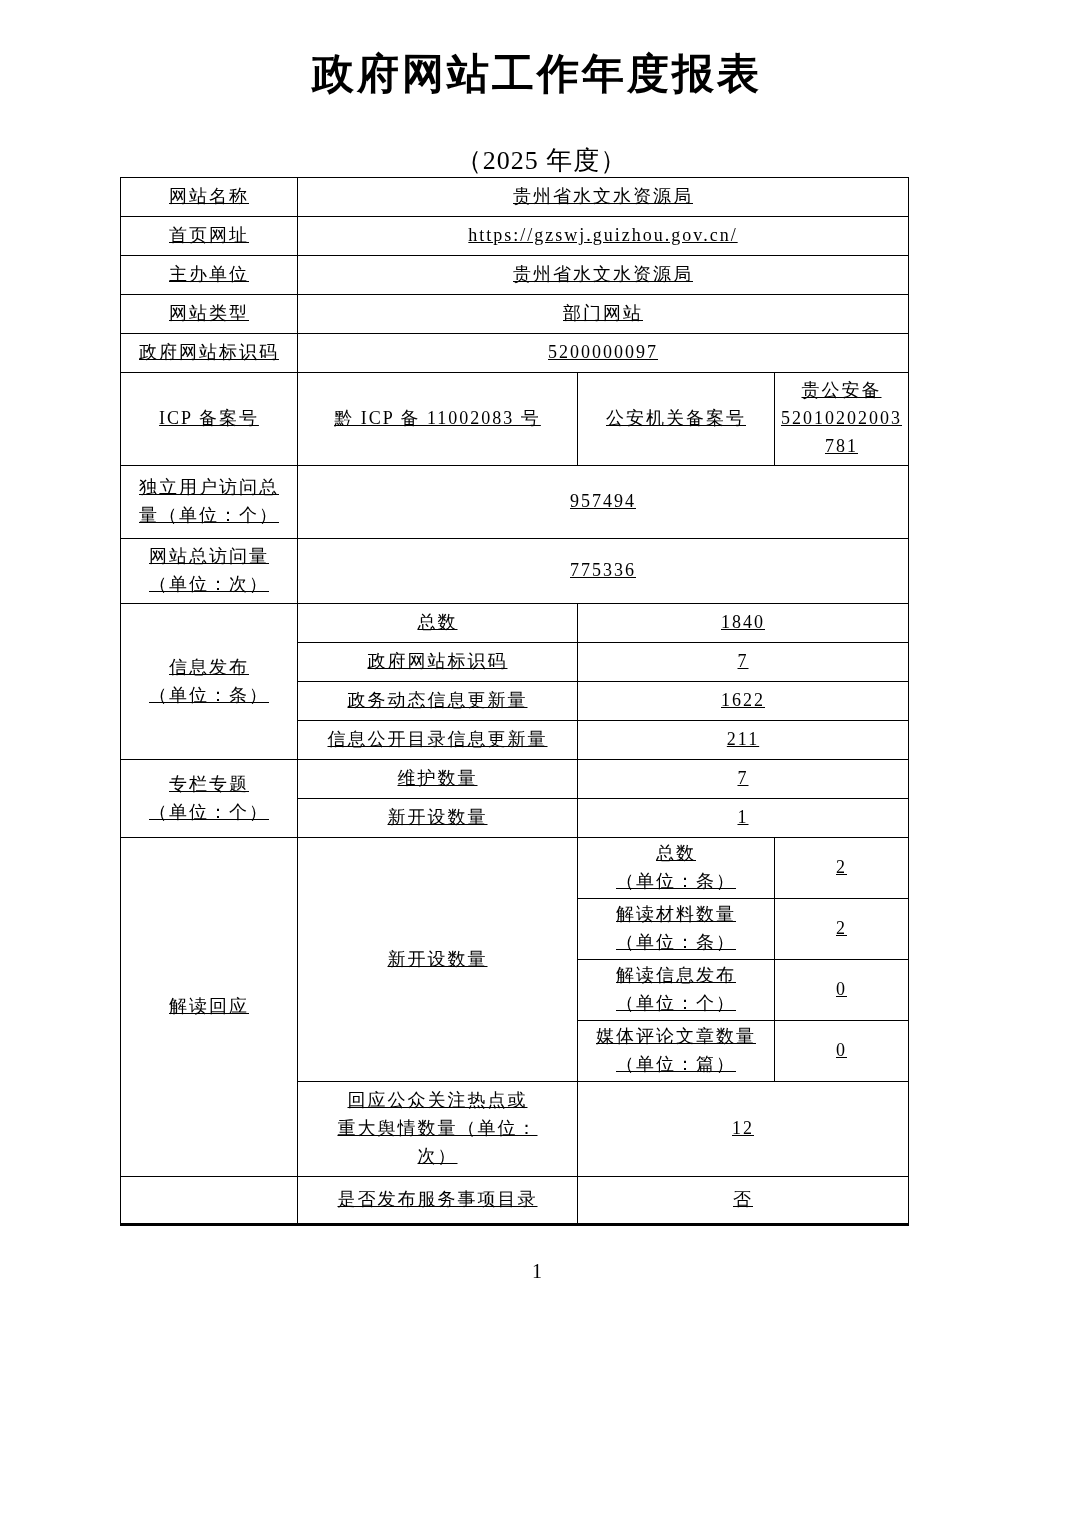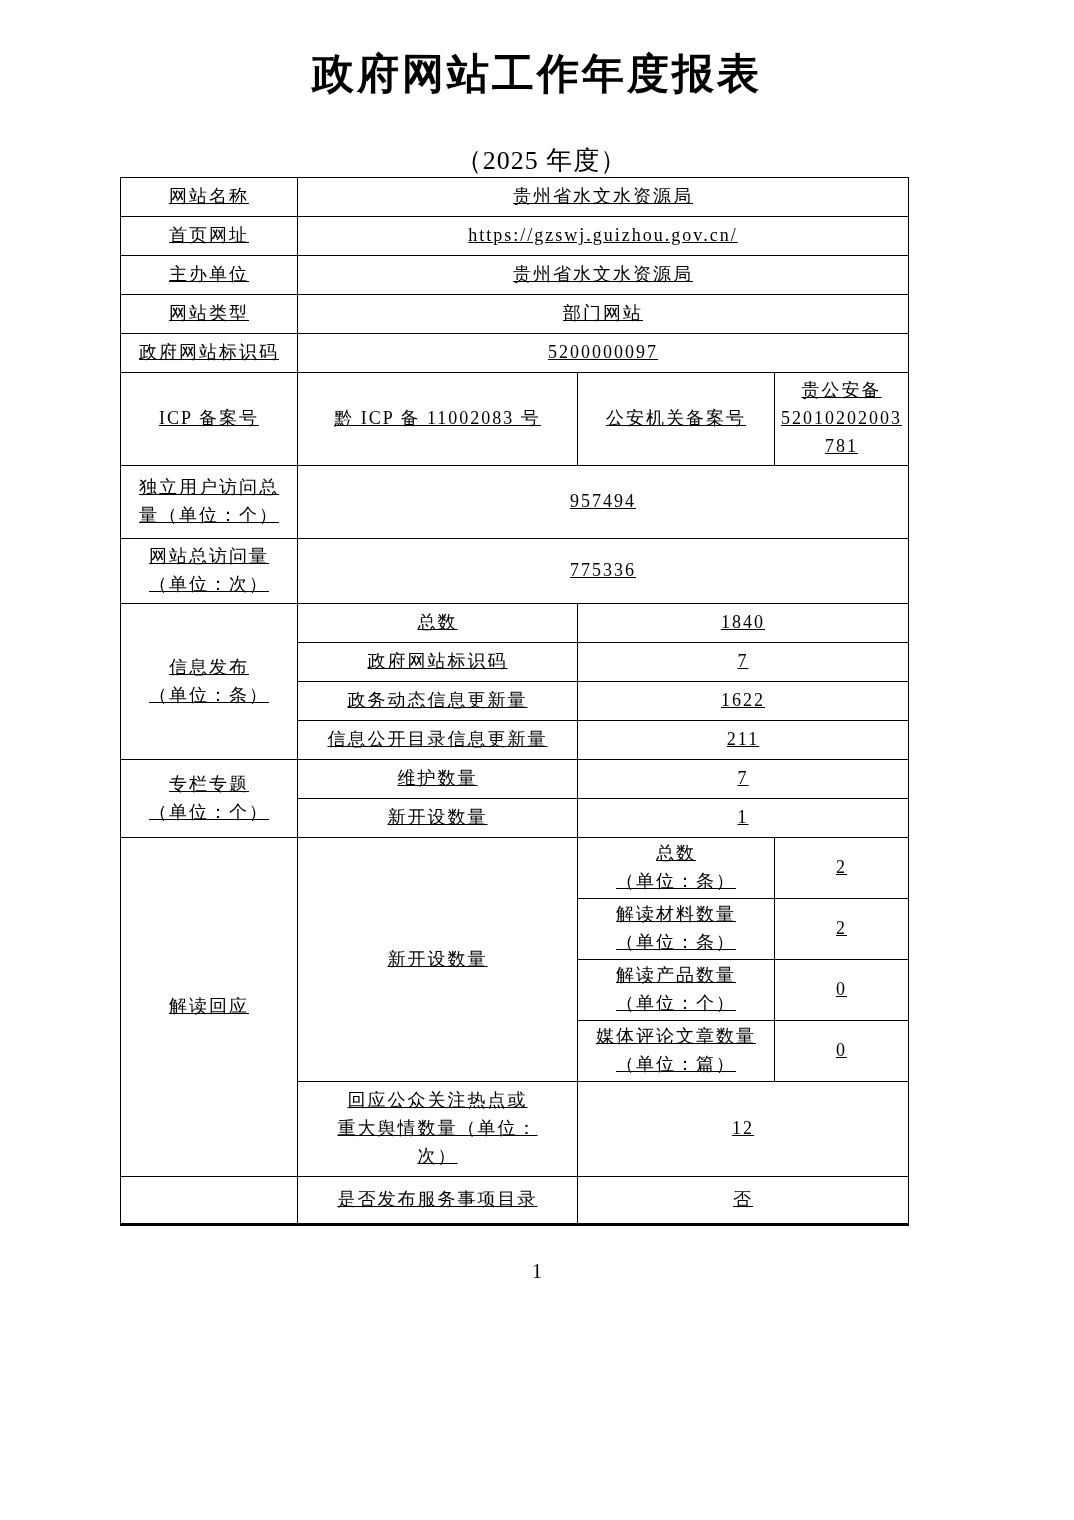--- a/index.html
+++ b/index.html
@@ -167,21 +167,21 @@
       <td class="prewrap">总数
 （单位：条）</td>
       <td>2</td>
     </tr>
     <tr class="r-interp">
       <td class="prewrap">解读材料数量
 （单位：条）</td>
       <td>2</td>
     </tr>
     <tr class="r-interp">
-      <td class="prewrap">解读产品数量
+      <td class="prewrap">解读信息发布
 （单位：个）</td>
       <td>0</td>
     </tr>
     <tr class="r-interp">
       <td class="prewrap">媒体评论文章数量
 （单位：篇）</td>
       <td>0</td>
     </tr>
     <tr class="r-response">
       <td class="prewrap">回应公众关注热点或

